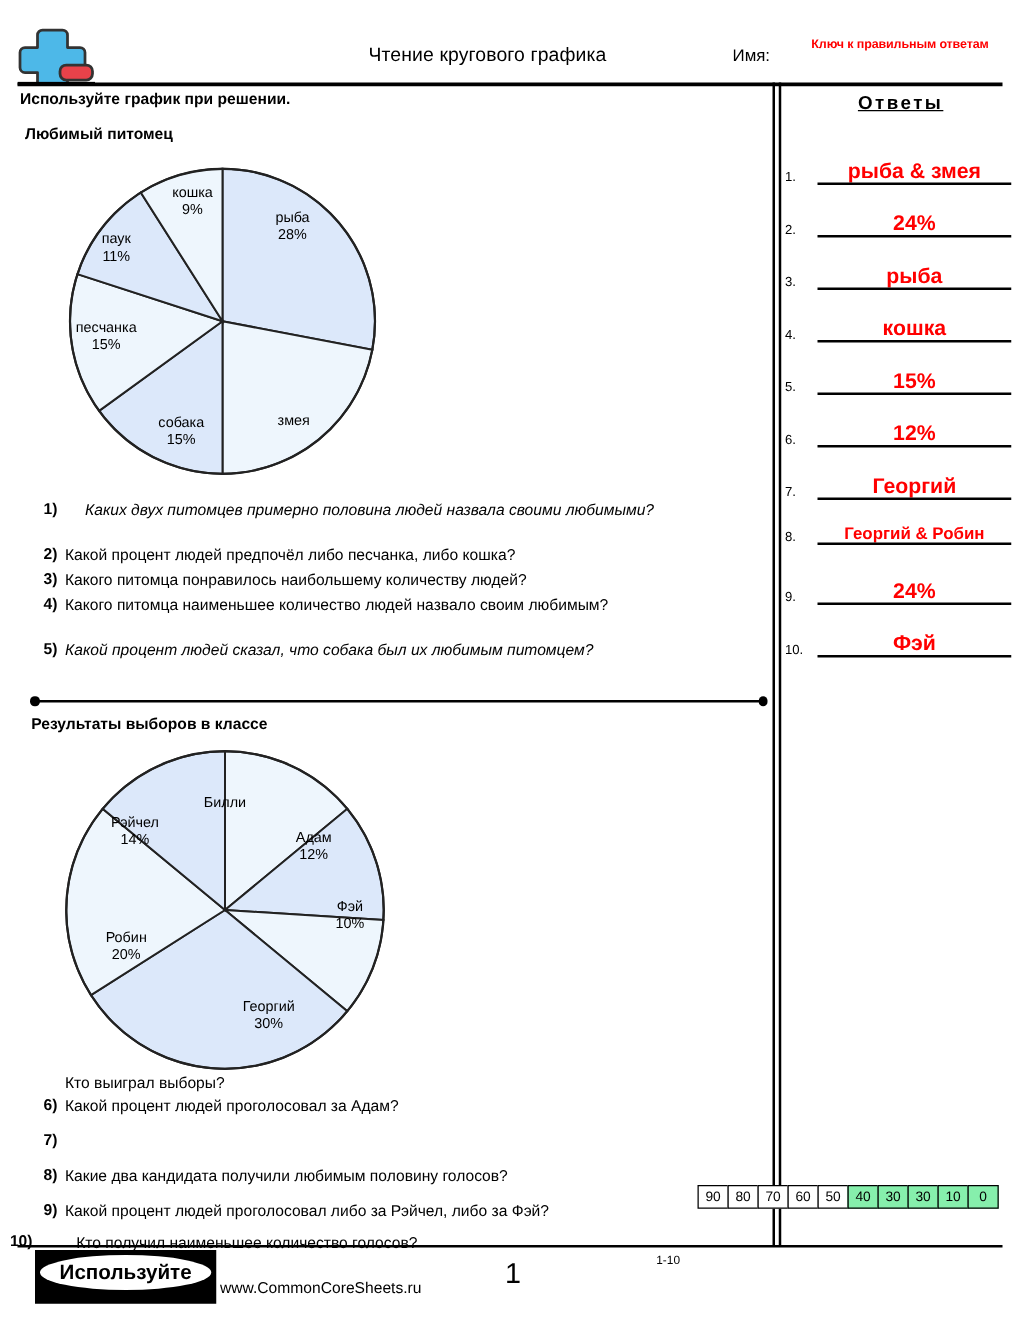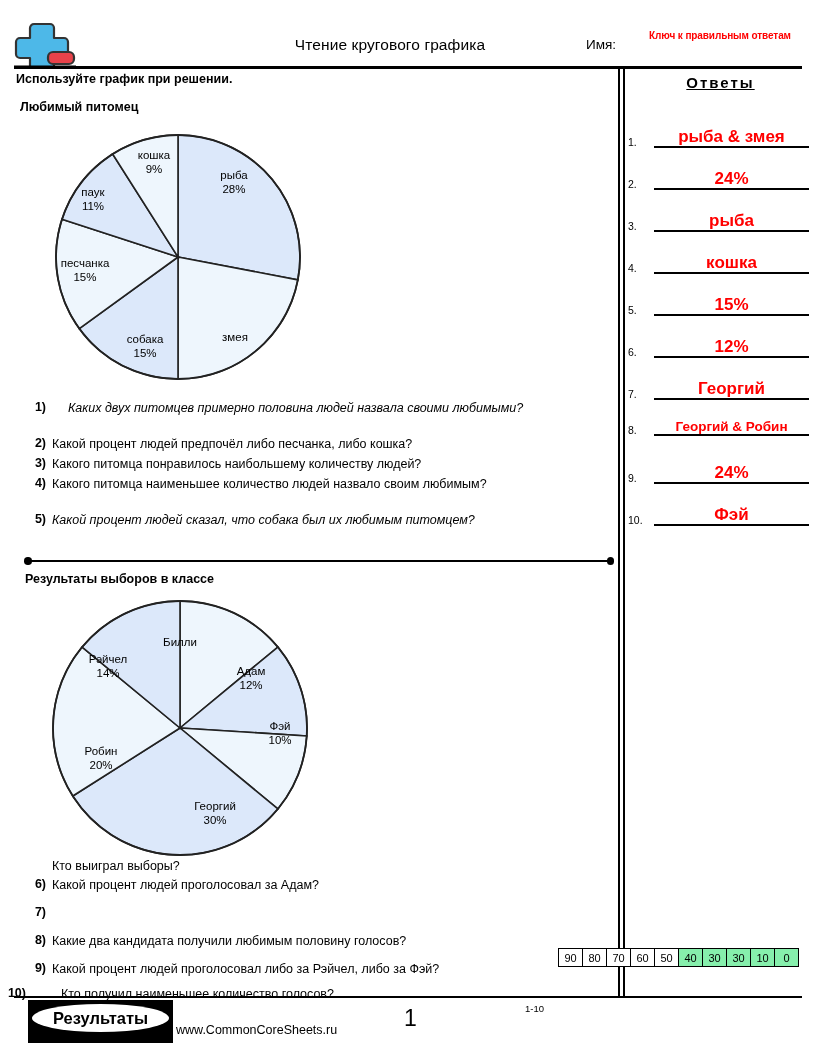--- a/index.html
+++ b/index.html
@@ -218,21 +218,21 @@
       <div class="q-num" style="position: absolute; left: 24px; top: 933px;">8)</div>
       <div class="q" style="left: 52px; top: 933px; width: 540px;">Какие два кандидата получили любимым половину голосов?</div>
       <div class="q-num" style="position: absolute; left: 24px; top: 961px;">9)</div>
       <div class="q" style="left: 52px; top: 961px; width: 540px;">Какой процент людей проголосовал либо за Рэйчел, либо за Фэй?</div>
       <div class="q-num" style="position: absolute; left: 4px; top: 986px;">10)</div>
       <div class="q" style="left: 46px; top: 986px; width: 540px; margin-left: 15px;">Кто получил наименьшее количество голосов?</div>
     </div>
 
   <div class="foot-rule"></div>
   <div class="brand-box">
-    <div class="brand-oval">Результаты</div>
+    <div class="brand-oval">Используйте</div>
   </div>
   <div class="brand-url">www.CommonCoreSheets.ru</div>
   <div class="page-num">1</div>
   <div class="scale-label">1-10</div>
   <div class="scale" id="scale-host">
       <div>90</div>
       <div>80</div>
       <div>70</div>
       <div>60</div>
       <div>50</div>

